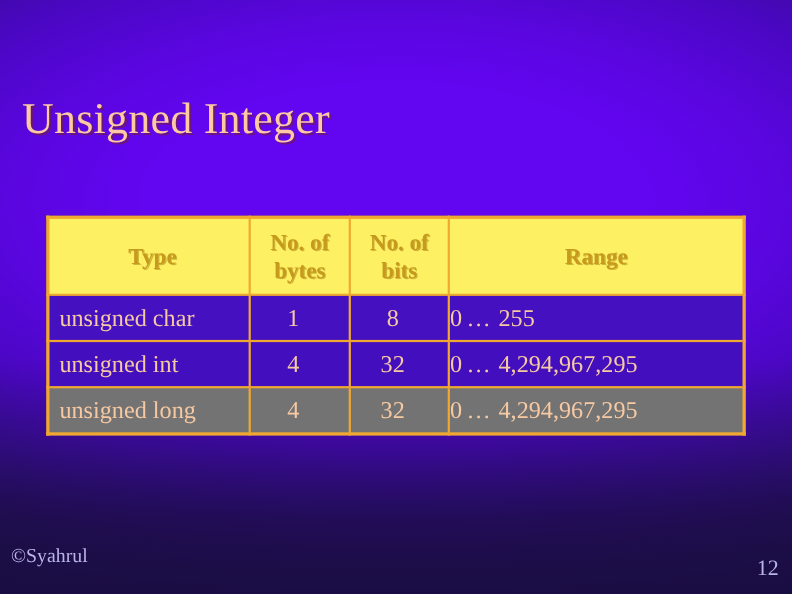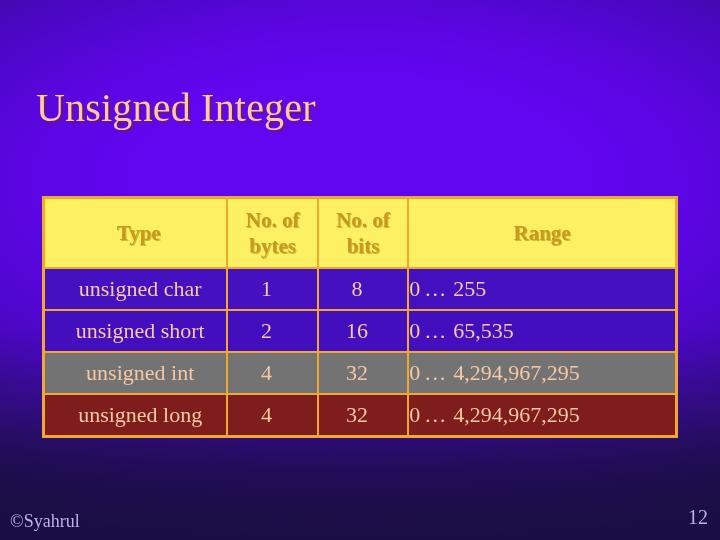--- a/index.html
+++ b/index.html
@@ -43,21 +43,21 @@
       rgba(28,14,70,0) 0%,
       rgba(28,14,70,0.35) 38%,
       rgba(26,13,66,0.72) 68%,
       rgba(26,13,66,0.92) 100%);
     pointer-events: none;
   }
 
   
   .title {
     position: absolute;
-    left: 36px;
+    left: 20px;
     top: 82px;
     font-size: 40px;
     line-height: 52px;
     color: #fbc9a4;
     letter-spacing: 0.2px;
     text-shadow: 2px 2px 0 rgba(120, 34, 30, 0.55);
     white-space: nowrap;
     z-index: 3;
   }
 
@@ -102,21 +102,21 @@
   thead th.h-range { text-align: center; }
 
   tbody td {
     background: #4410c0;
     color: #f6c9a3;
     font-size: 22px;
     line-height: 26px;
     height: 40px;
   }
   tbody td.d-type {
-    text-align: center;
+    text-align: left;
     padding-left: 9px;
   }
   tbody td.d-bytes,
   tbody td.d-bits {
     text-align: center;
     padding-right: 12px;
   }
   tbody td.d-range {
     text-align: left;
     padding-left: 0;
@@ -131,21 +131,21 @@
     white-space: nowrap;
   }
   .range-lo { }
   .range-sep { padding: 0 7px 0 4px; }
   .range-hi { }
 
   
   .footer-credit {
     position: absolute;
     left: 10px;
-    bottom: 8px;
+    bottom: 24px;
     font-size: 18px;
     line-height: 22px;
     color: #b9b4e8;
     white-space: nowrap;
     z-index: 3;
   }
   .footer-page {
     position: absolute;
     right: 12px;
     bottom: 12px;
@@ -183,30 +183,20 @@
           <td class="d-type">unsigned char</td>
           <td class="d-bytes">1</td>
           <td class="d-bits">8</td>
           <td class="d-range">
             <span class="range-cell">
               <span class="range-lo">0</span><span class="range-sep">…</span><span class="range-hi">255</span>
             </span>
           </td>
         </tr>
         <tr>
-          <td class="d-type">unsigned short</td>
-          <td class="d-bytes">2</td>
-          <td class="d-bits">16</td>
-          <td class="d-range">
-            <span class="range-cell">
-              <span class="range-lo">0</span><span class="range-sep">…</span><span class="range-hi">65,535</span>
-            </span>
-          </td>
-        </tr>
-        <tr>
           <td class="d-type">unsigned int</td>
           <td class="d-bytes">4</td>
           <td class="d-bits">32</td>
           <td class="d-range">
             <span class="range-cell">
               <span class="range-lo">0</span><span class="range-sep">…</span><span class="range-hi">4,294,967,295</span>
             </span>
           </td>
         </tr>
         <tr>

